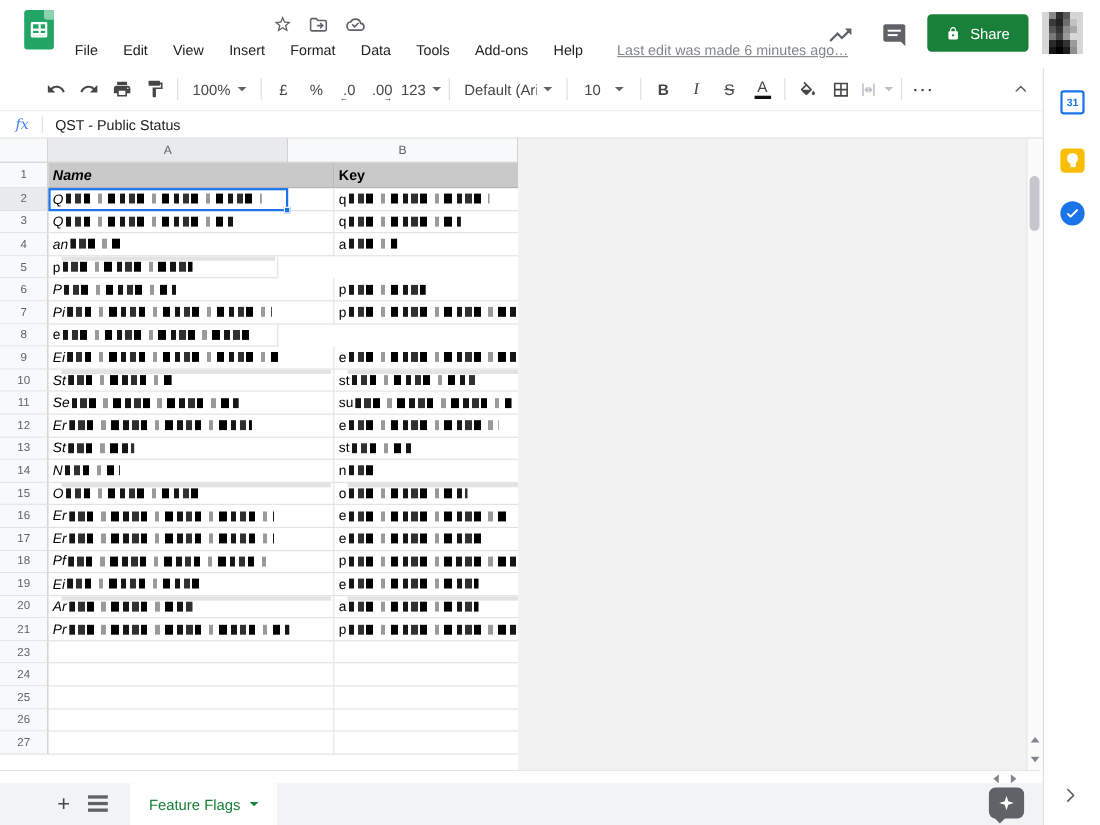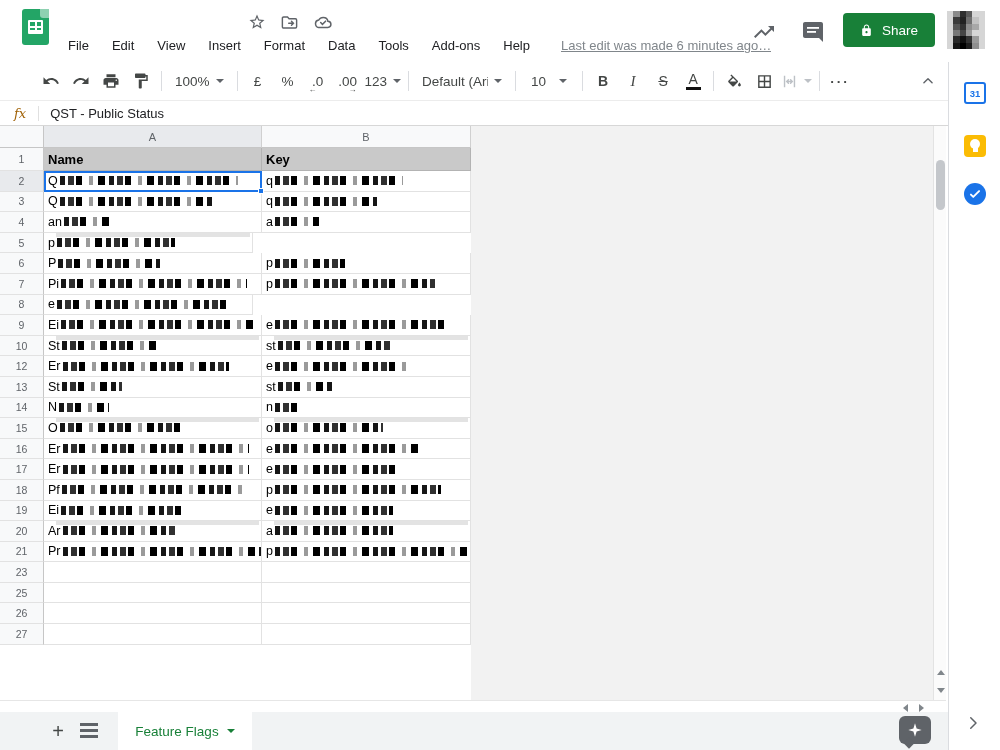--- a/index.html
+++ b/index.html
@@ -46,21 +46,21 @@
   .tb-strike { text-decoration:line-through; font-size:14px; }
   .tb-color { font-size:14px; font-weight:500; flex-direction:column; line-height:13px; }
   .tb-color .bar { width:15px; height:3px; background:#111; margin-top:1px; }
   .dec-arrow { position:absolute; font-size:8px; bottom:0px; color:#444746; }
   .collapse-btn { position:absolute; left:915px; top:68px; width:26px; height:26px;
     display:flex; align-items:center; justify-content:center; cursor:pointer; }
 
   
   .formula-bar { position:absolute; left:0; top:100px; width:948px; height:26px; background:#fff;
     border-top:1px solid #ececec; border-bottom:1px solid #d7d7d7; display:flex; align-items:center; }
-  .fx { font-family:"DejaVu Serif", serif; font-style:italic; color:#a16207; font-size:13px;
+  .fx { font-family:"DejaVu Serif", serif; font-style:italic; color:#3b82f6; font-size:13px;
     margin-left:14px; }
   .fdiv { width:1px; height:15px; background:#e0e0e0; margin:0 11px 0 12px; }
   .fvalue { font-size:13px; color:#202124; }
 
   
   .grid-corner { position:absolute; left:0; top:126px; width:44px; height:22px; background:#f8f9fa;
     border-right:1px solid #c6c6c6; border-bottom:1px solid #c6c6c6; }
   .colhead { position:absolute; top:126px; height:22px; display:flex; align-items:center;
     justify-content:center; font-size:11px; color:#5f6368; border-right:1px solid #d0d0d0;
     border-bottom:1px solid #c6c6c6; cursor:pointer; }
@@ -71,21 +71,21 @@
   .rows { position:absolute; left:0; top:148px; width:471px; height:552px; overflow:hidden; background:#fff; }
   .grid-row { display:flex; height:20.6px; position:relative; }
   .grid-row.hdr { height:23px; }
   .rownum { width:44px; flex:none; background:#f8f9fa; border-right:1px solid #c6c6c6;
     border-bottom:1px solid #e2e2e2; color:#5f6368; font-size:10.5px;
     display:flex; align-items:center; justify-content:center; cursor:pointer; }
   .rownum.hl { background:#e8eaed; }
   .cell { border-right:1px solid #e2e2e2; border-bottom:1px solid #e2e2e2; font-size:12.5px;
     color:#000; display:flex; align-items:center; padding-left:4px; overflow:hidden;
     position:relative; cursor:cell; white-space:nowrap; }
-  .cA { width:218px; flex:none; }
+  .cA { width:260px; flex:none;font-style:italic; }
   .cB { width:209px; flex:none; }
   .grid-row.hdr .cell { background:#c9c9c9; font-weight:700; font-size:13px;
     border-right:1px solid #b3b3b3; border-bottom:1px solid #b3b3b3; }
   .redact { display:inline-block; height:9px; margin-left:2px; flex:none;
     background-image:repeating-linear-gradient(90deg,
       #161616 0 5px, transparent 5px 8px, #303030 8px 14px, transparent 14px 16px,
       #000 16px 22px, transparent 22px 29px, #9a9a9a 29px 33px, transparent 33px 38px,
       #000 38px 45px, transparent 45px 49px); }
   .band .cell::before { content:""; position:absolute; left:12px; right:2px; top:0px; height:4px;
     background:#e3e3e3; }
@@ -429,20 +429,31 @@
         <div class="cell cA">
           <span>St</span>
           <span class="redact" style="width: 94px;"></span>
         </div>
         <div class="cell cB">
           <span>st</span>
           <span class="redact" style="width: 112px;"></span>
         </div>
       </div>
       <div class="grid-row">
+        <div class="rownum">11</div>
+        <div class="cell cA">
+          <span>Se</span>
+          <span class="redact" style="width: 152px;"></span>
+        </div>
+        <div class="cell cB">
+          <span>su</span>
+          <span class="redact" style="width: 142px;"></span>
+        </div>
+      </div>
+      <div class="grid-row">
         <div class="rownum">12</div>
         <div class="cell cA">
           <span>Er</span>
           <span class="redact" style="width: 166px;"></span>
         </div>
         <div class="cell cB">
           <span>e</span>
           <span class="redact" style="width: 136px;"></span>
         </div>
       </div>
@@ -540,20 +551,25 @@
           <span>Pr</span>
           <span class="redact" style="width: 200px;"></span>
         </div>
         <div class="cell cB">
           <span>p</span>
           <span class="redact" style="width: 200px;"></span>
         </div>
       </div>
       <div class="grid-row">
         <div class="rownum">23</div>
+        <div class="cell cA"></div>
+        <div class="cell cB"></div>
+      </div>
+      <div class="grid-row">
+        <div class="rownum">24</div>
         <div class="cell cA"></div>
         <div class="cell cB"></div>
       </div>
       <div class="grid-row">
         <div class="rownum">25</div>
         <div class="cell cA"></div>
         <div class="cell cB"></div>
       </div>
       <div class="grid-row">
         <div class="rownum">26</div>

